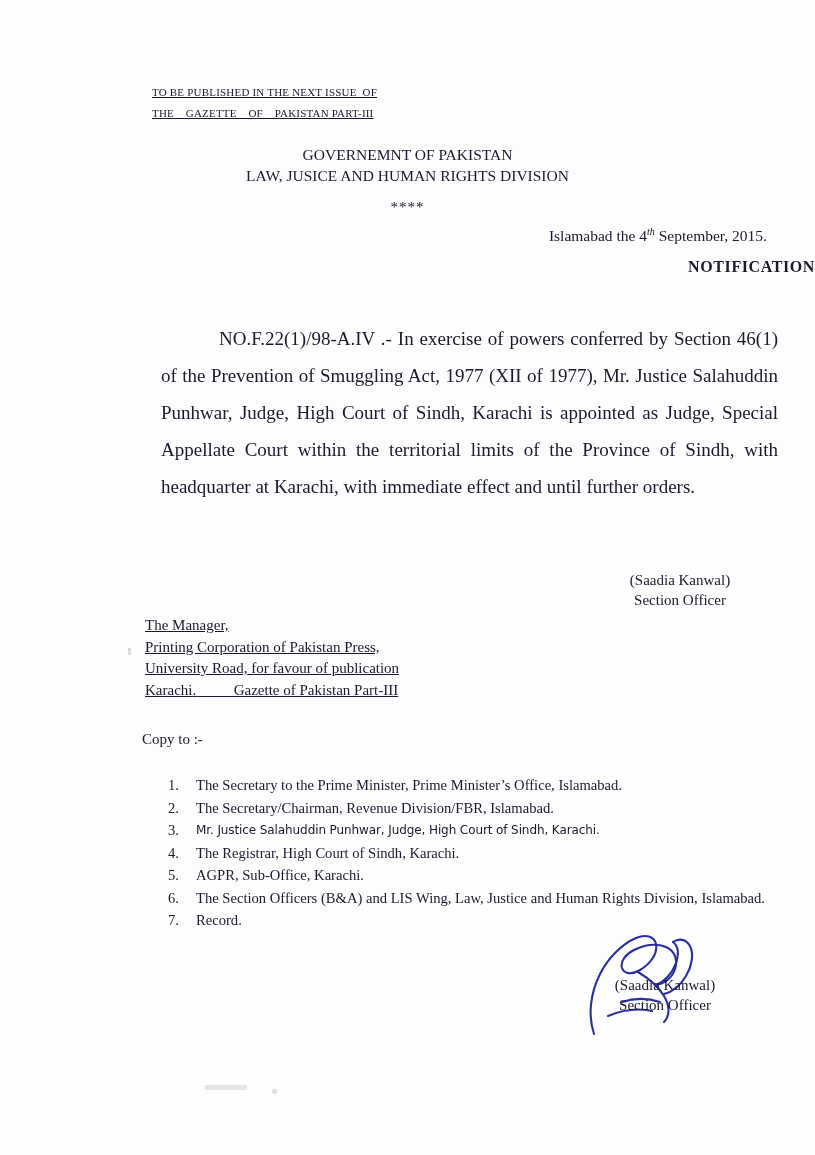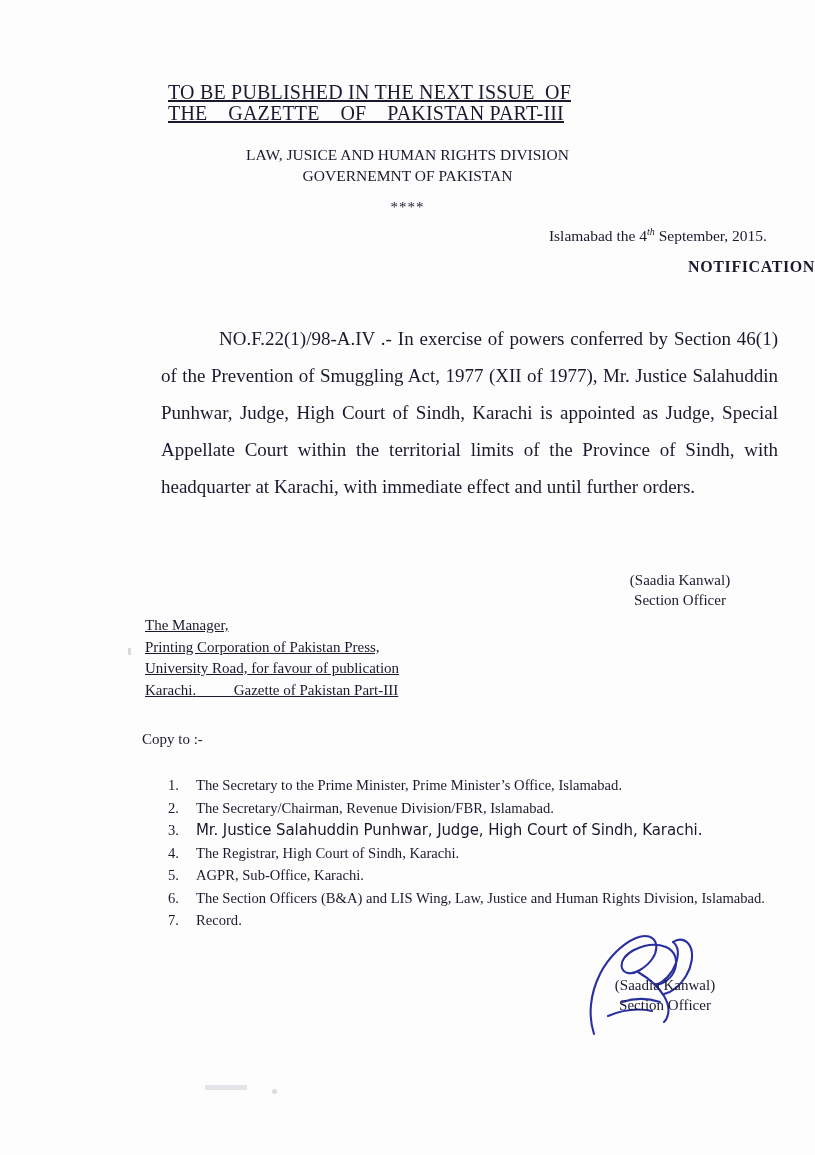--- a/index.html
+++ b/index.html
@@ -19,24 +19,23 @@
     position: absolute;
     inset: 0;
     background: #fdfdfd;
   }
   
   .header-stamp {
     position: absolute;
     left: 152px;
     top: 82px;
     width: 350px;
-    font-size: 20px;
+    font-size: 11px;
     line-height: 21px;
     letter-spacing: 0.2px;
-    margin-left: 16px;
   }
   .header-stamp .ln {
     text-decoration: underline;
     white-space: pre;
     display: block;
   }
   .gov-block {
     position: absolute;
     left: 0;
     right: 0;
@@ -137,21 +136,21 @@
   }
   .copy-list .txt {
     flex: 1 1 auto;
   }
   .copy-list .li.wide .txt {
     text-align: justify;
     text-justify: inter-word;
   }
   .copy-list .li.alt .txt {
     font-family: "DejaVu Sans", sans-serif;
-    font-size: 15px;
+    font-size: 12px;
     letter-spacing: -0.1px;
   }
   .sig-block-2 {
     position: absolute;
     left: 545px;
     top: 975px;
     width: 240px;
     text-align: center;
     font-size: 15px;
     line-height: 20px;
@@ -197,22 +196,22 @@
 <body>
 
 <div class="page">
 
   <div class="header-stamp">
     <span class="ln">TO BE PUBLISHED IN THE NEXT ISSUE  OF</span>
     <span class="ln">THE    GAZETTE    OF    PAKISTAN PART-III</span>
   </div>
 
   <div class="gov-block">
+    <div>GOVERNEMNT OF PAKISTAN</div>
     <div>LAW, JUSICE AND HUMAN RIGHTS DIVISION</div>
-    <div>GOVERNEMNT OF PAKISTAN</div>
   </div>
 
   <div class="stars">****</div>
 
   <div class="dateline">
     <span>Islamabad the  4</span><sup>th</sup><span> September, 2015.</span>
   </div>
 
   <div class="notification-title">NOTIFICATION</div>
 

